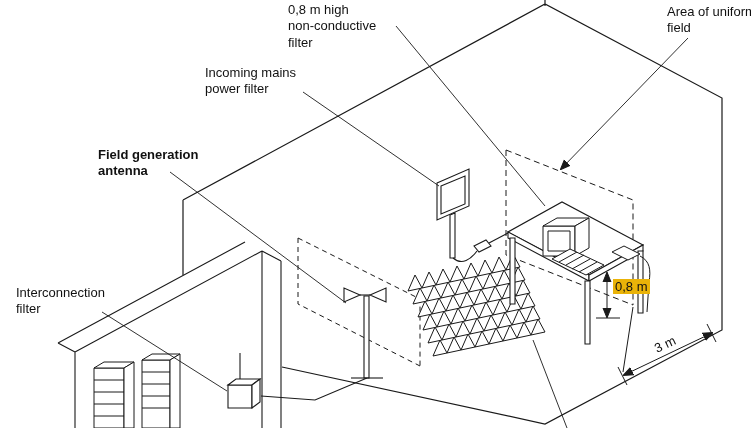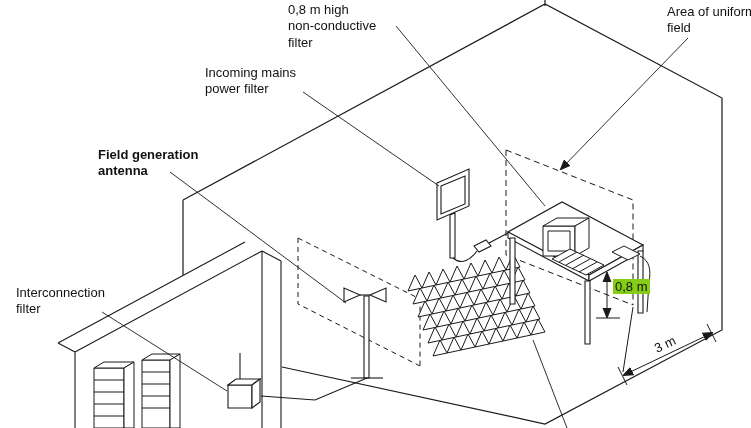--- a/index.html
+++ b/index.html
@@ -2,21 +2,21 @@
 <html><head>
 <meta charset="utf-8">
 <style>
   html,body{margin:0;padding:0;background:#fff;}
   .stage{position:relative;width:751px;height:428px;background:#fff;overflow:hidden;
          font-family:"Liberation Sans", sans-serif;}
   .art{position:absolute;left:0;top:0;}
   .label{position:absolute;font-size:13px;line-height:1.25;color:#111;white-space:nowrap;}
   .label span{display:block;}
   .dim{position:absolute;font-size:13px;color:#111;white-space:nowrap;}
-  .dim-h{background:#84cc16;padding:0 2px;}
+  .dim-h{background:#eab308;padding:0 2px;}
   .dim-rot{transform:rotate(-25deg);transform-origin:0 0;}
   svg path, svg polygon{stroke:#1a1a1a;}
 </style>
 </head>
 <body>
 
 <div class="stage">
 
   <svg class="art" width="751" height="428" viewBox="0 0 751 428">
     <defs>

